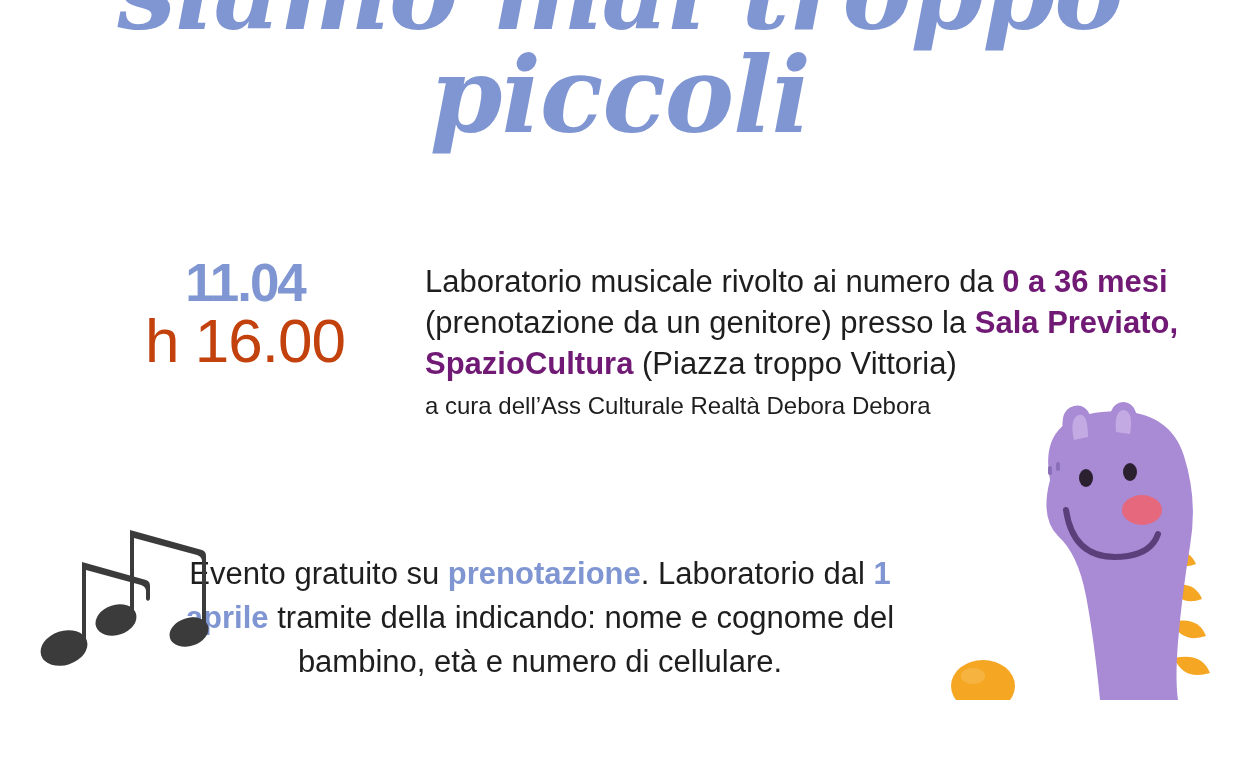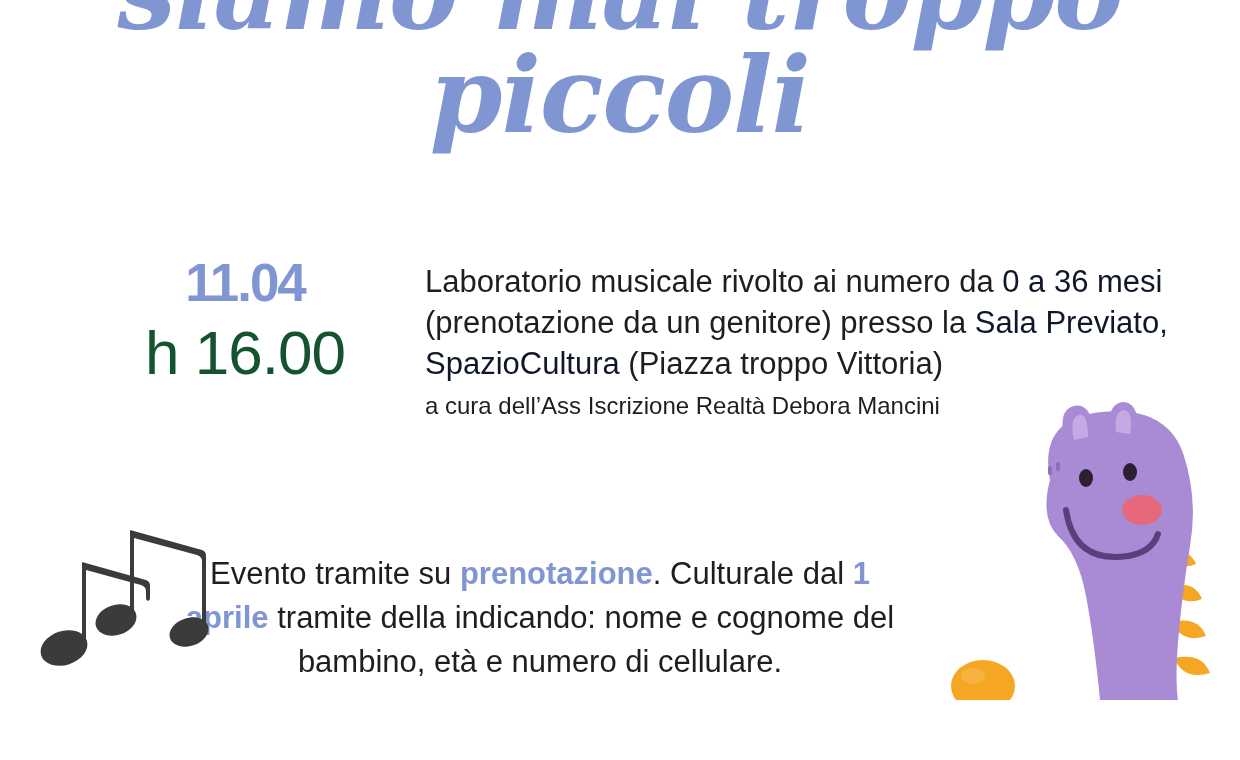--- a/index.html
+++ b/index.html
@@ -57,38 +57,38 @@
     font-size: 53px;
     line-height: 0.95;
     color: #8096d2;
     letter-spacing: -2px;
   }
   .date-time {
     font-family: "Liberation Sans", sans-serif;
     font-weight: normal;
     font-size: 62px;
     line-height: 1.05;
-    color: #14532d;
+    color: #c2410c;
     letter-spacing: -1px;
-    margin-top: 12px;
+    margin-top: 0;
   }
 
   
   .info {
     position: absolute;
     left: 425px;
     top: 262px;
     width: 760px;
     font-size: 31px;
     line-height: 1.32;
     color: #1e1e1e;
   }
   .info .hl {
-    color: #0f172a;
-    font-weight: normal;
+    color: #701a75;
+    font-weight: bold;
   }
   .info .credit {
     display: block;
     font-size: 24px;
     margin-top: 5px;
     color: #1e1e1e;
   }
 
   
   .booking {
@@ -149,25 +149,25 @@
     <span class="line2">piccoli</span>
   </div>
 
   <div class="date-block">
     <div class="date-main">11.04</div>
     <div class="date-time">h 16.00</div>
   </div>
 
   <div class="info">
     <span>Laboratorio musicale  rivolto ai numero da </span><span class="hl">0 a 36 mesi</span><span> (prenotazione da un genitore) presso la </span><span class="hl">Sala Previato, SpazioCultura</span><span> (Piazza troppo Vittoria)</span>
-    <span class="credit">a cura dell’Ass Iscrizione Realtà Debora Mancini</span>
+    <span class="credit">a cura dell’Ass Culturale Realtà Debora Debora</span>
   </div>
 
   <div class="booking">
-    <span>Evento tramite su </span><span class="hl">prenotazione</span><span>. Culturale dal </span><span class="hl">1 aprile</span><span> tramite della indicando: nome e cognome del bambino, età e numero di cellulare.</span>
+    <span>Evento gratuito su </span><span class="hl">prenotazione</span><span>. Laboratorio dal </span><span class="hl">1 aprile</span><span> tramite della indicando: nome e cognome del bambino, età e numero di cellulare.</span>
   </div>
 
   <svg class="notes-left" viewBox="0 0 190 150">
     <g fill="#3b3b3b">
       <path d="M96 4 C98 3 100 4 100 7 L100 86 C100 89 97 90 95 88 C93 86 94 83 96 82 L96 10 Z"></path>
       <path d="M96 2 L168 22 C171 23 172 25 172 28 L172 40 C172 43 169 44 168 41 L168 33 C168 30 166 28 163 27 L100 10 C97 9 96 7 96 4 Z"></path>
       <path d="M168 30 C170 29 172 30 172 33 L172 96 C172 99 169 100 167 98 C165 96 166 93 168 92 L168 36 Z"></path>
       <ellipse cx="82" cy="92" rx="21" ry="15" transform="rotate(-18 82 92)"></ellipse>
       <ellipse cx="155" cy="104" rx="20" ry="14" transform="rotate(-18 155 104)"></ellipse>
       <ellipse cx="30" cy="120" rx="24" ry="17" transform="rotate(-18 30 120)"></ellipse>

